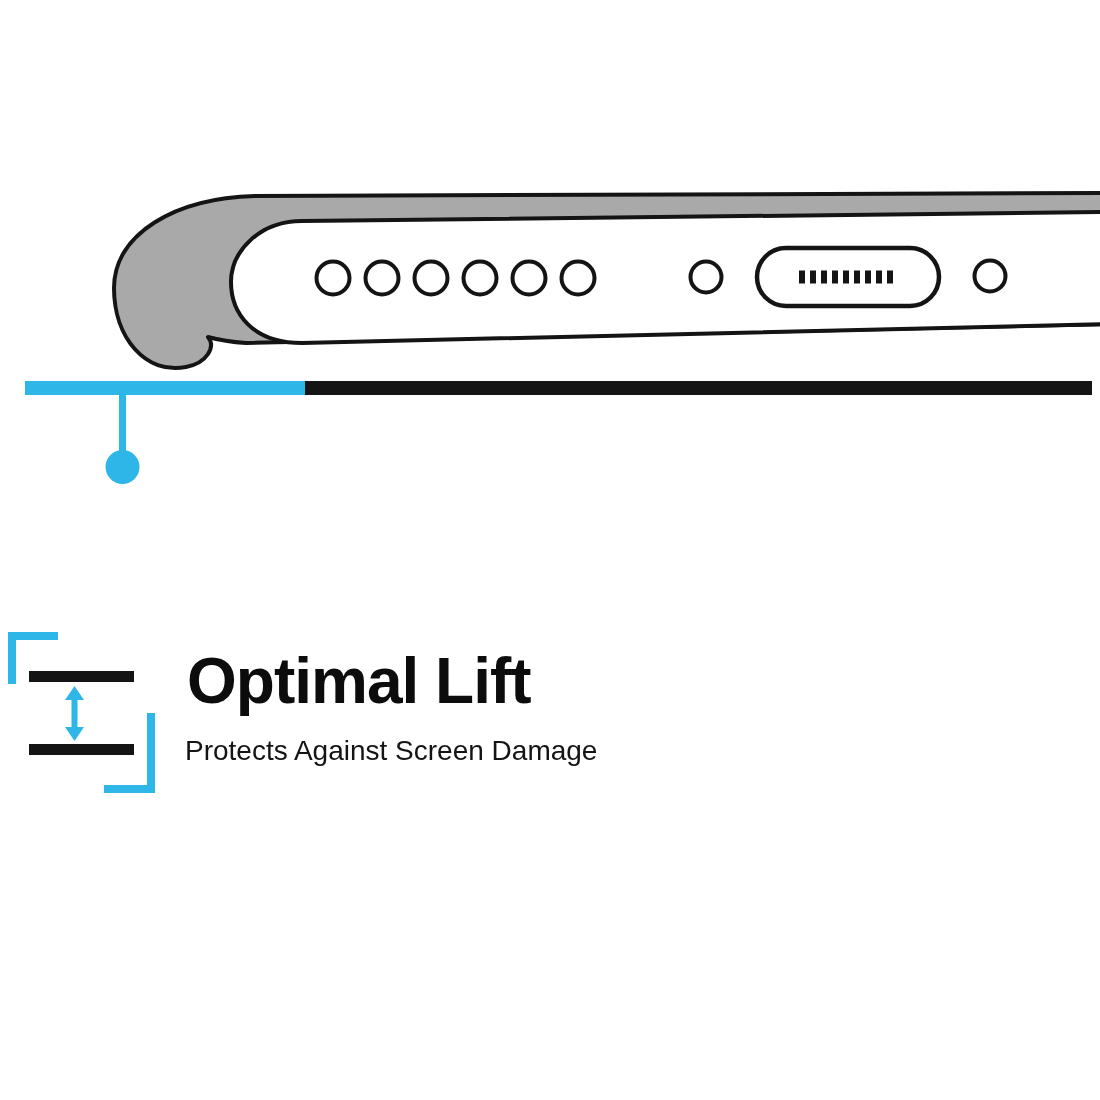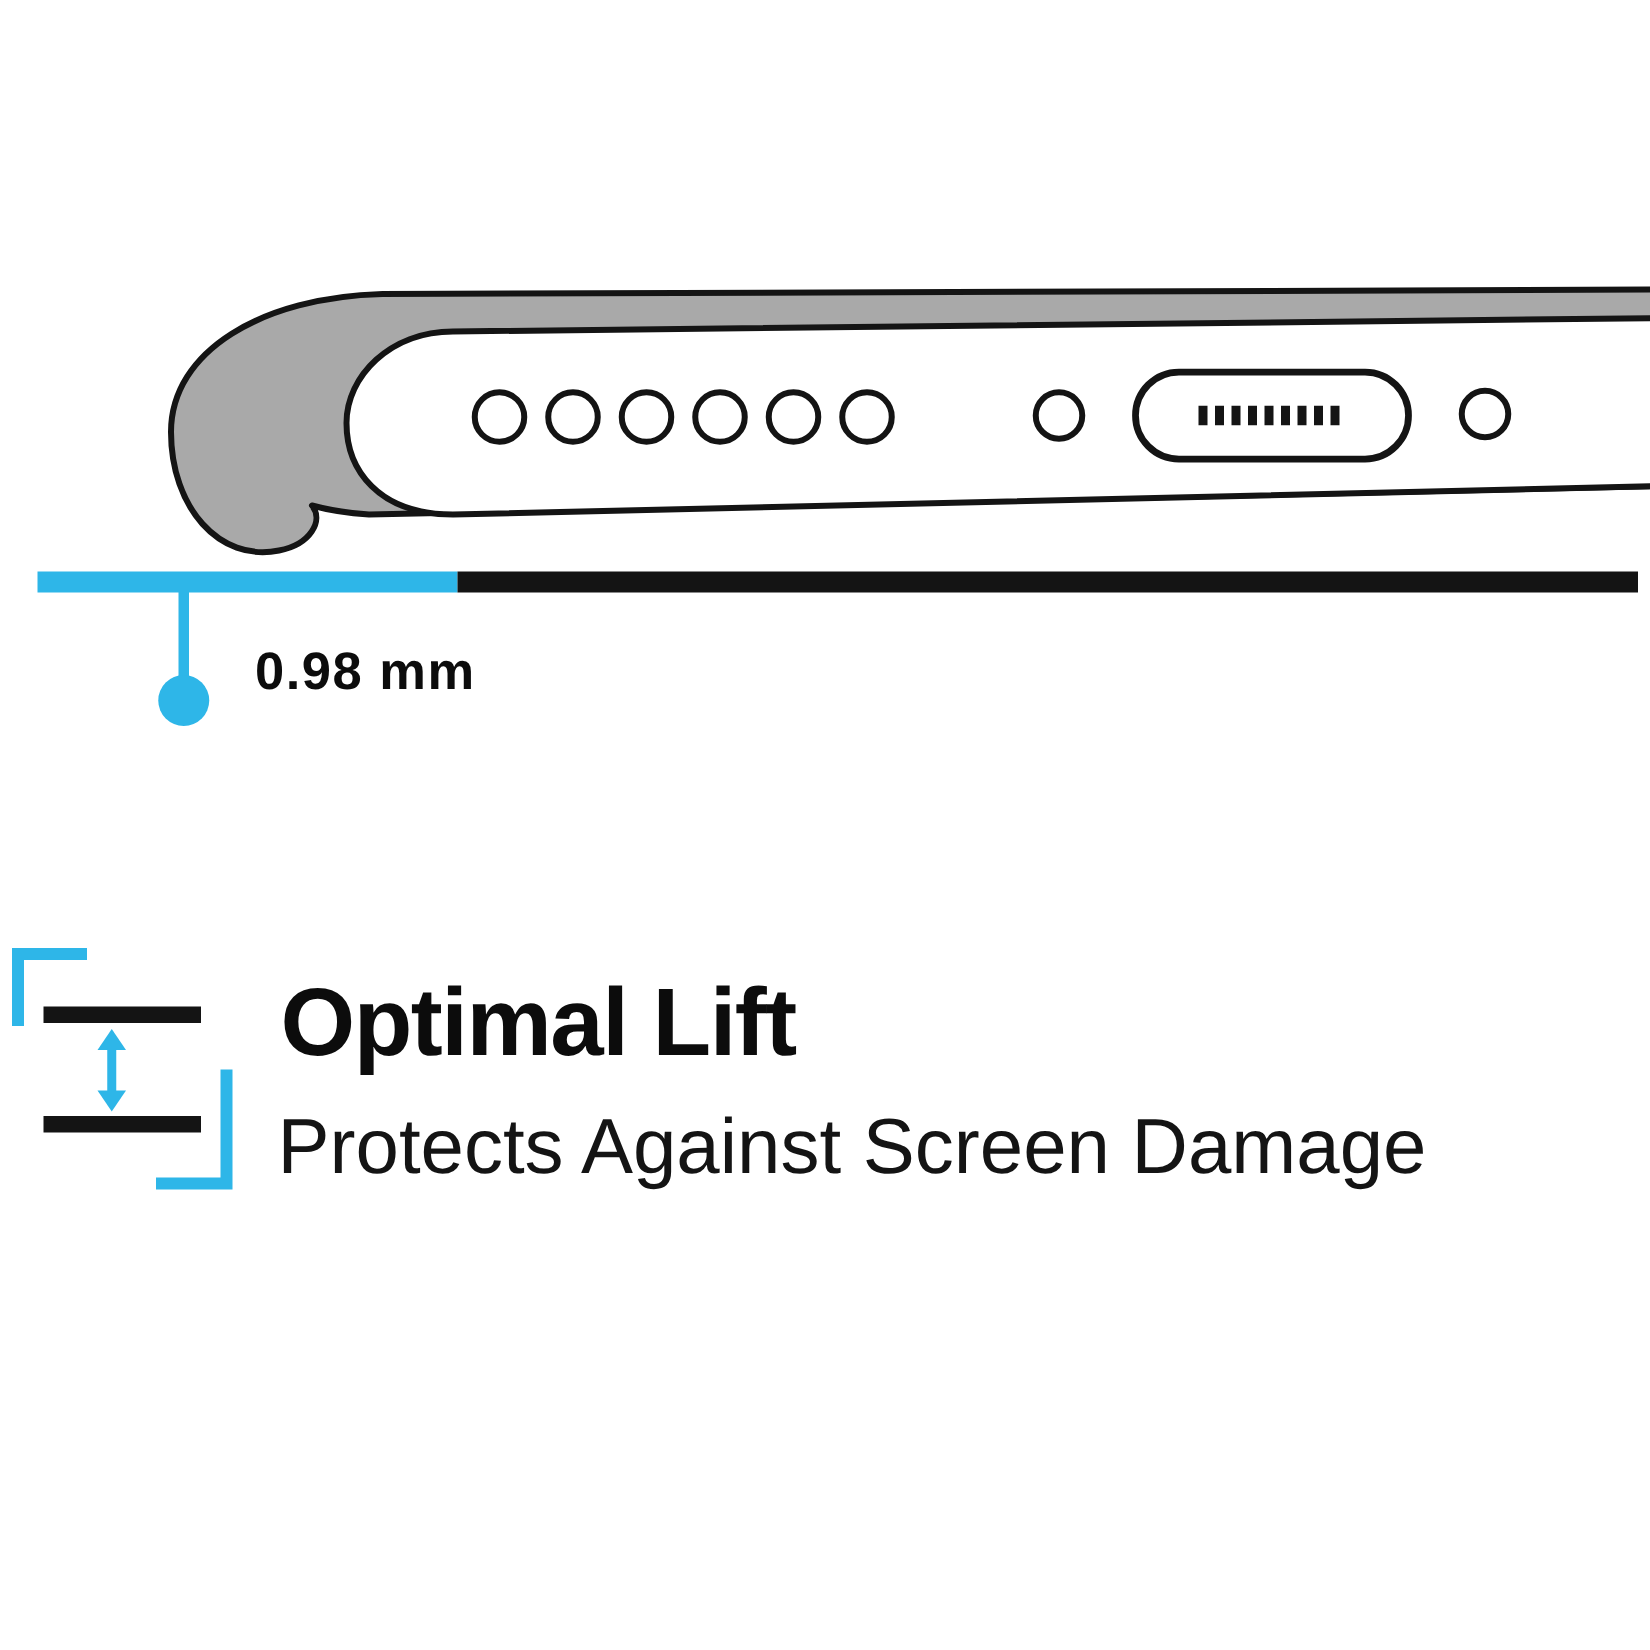--- a/index.html
+++ b/index.html
@@ -29,21 +29,21 @@
   .measure-label {
     position: absolute; left: 170px; top: 428px;
     font-size: 35px; font-weight: 700; color: #0c0c0c; letter-spacing: 1px;
   }
   .title {
     position: absolute; left: 183px; top: 640px; margin: 4px;
     font-size: 64px; font-weight: 800; color: #0c0c0c; letter-spacing: -1px;
   }
   .subtitle {
     position: absolute; left: 185px; top: 735px;
-    font-size: 52px; font-weight: 500; color: #141414;
+    font-size: 28px; font-weight: 500; color: #141414;
   }
 </style>
 </head>
 <body>
 
 <div class="canvas">
 
   <svg class="scene" width="1100" height="1100" viewBox="0 0 1100 1100">
 
     <g>
@@ -87,19 +87,18 @@
       <rect class="bar" x="29" y="671" width="105" height="11"></rect>
       <rect class="bar" x="29" y="744" width="105" height="11"></rect>
       <g>
         <polygon class="arrow" points="74.5,686 65,700 84,700"></polygon>
         <rect class="arrow" x="71.5" y="699" width="6" height="29"></rect>
         <polygon class="arrow" points="74.5,741 65,727 84,727"></polygon>
       </g>
     </g>
   </svg>
 
-  <div class="measure-label">0.98 mm</div>
 
   <div class="title">Optimal Lift</div>
 
   <div class="subtitle">Protects Against Screen Damage</div>
 
 </div>
 
 </body></html>

